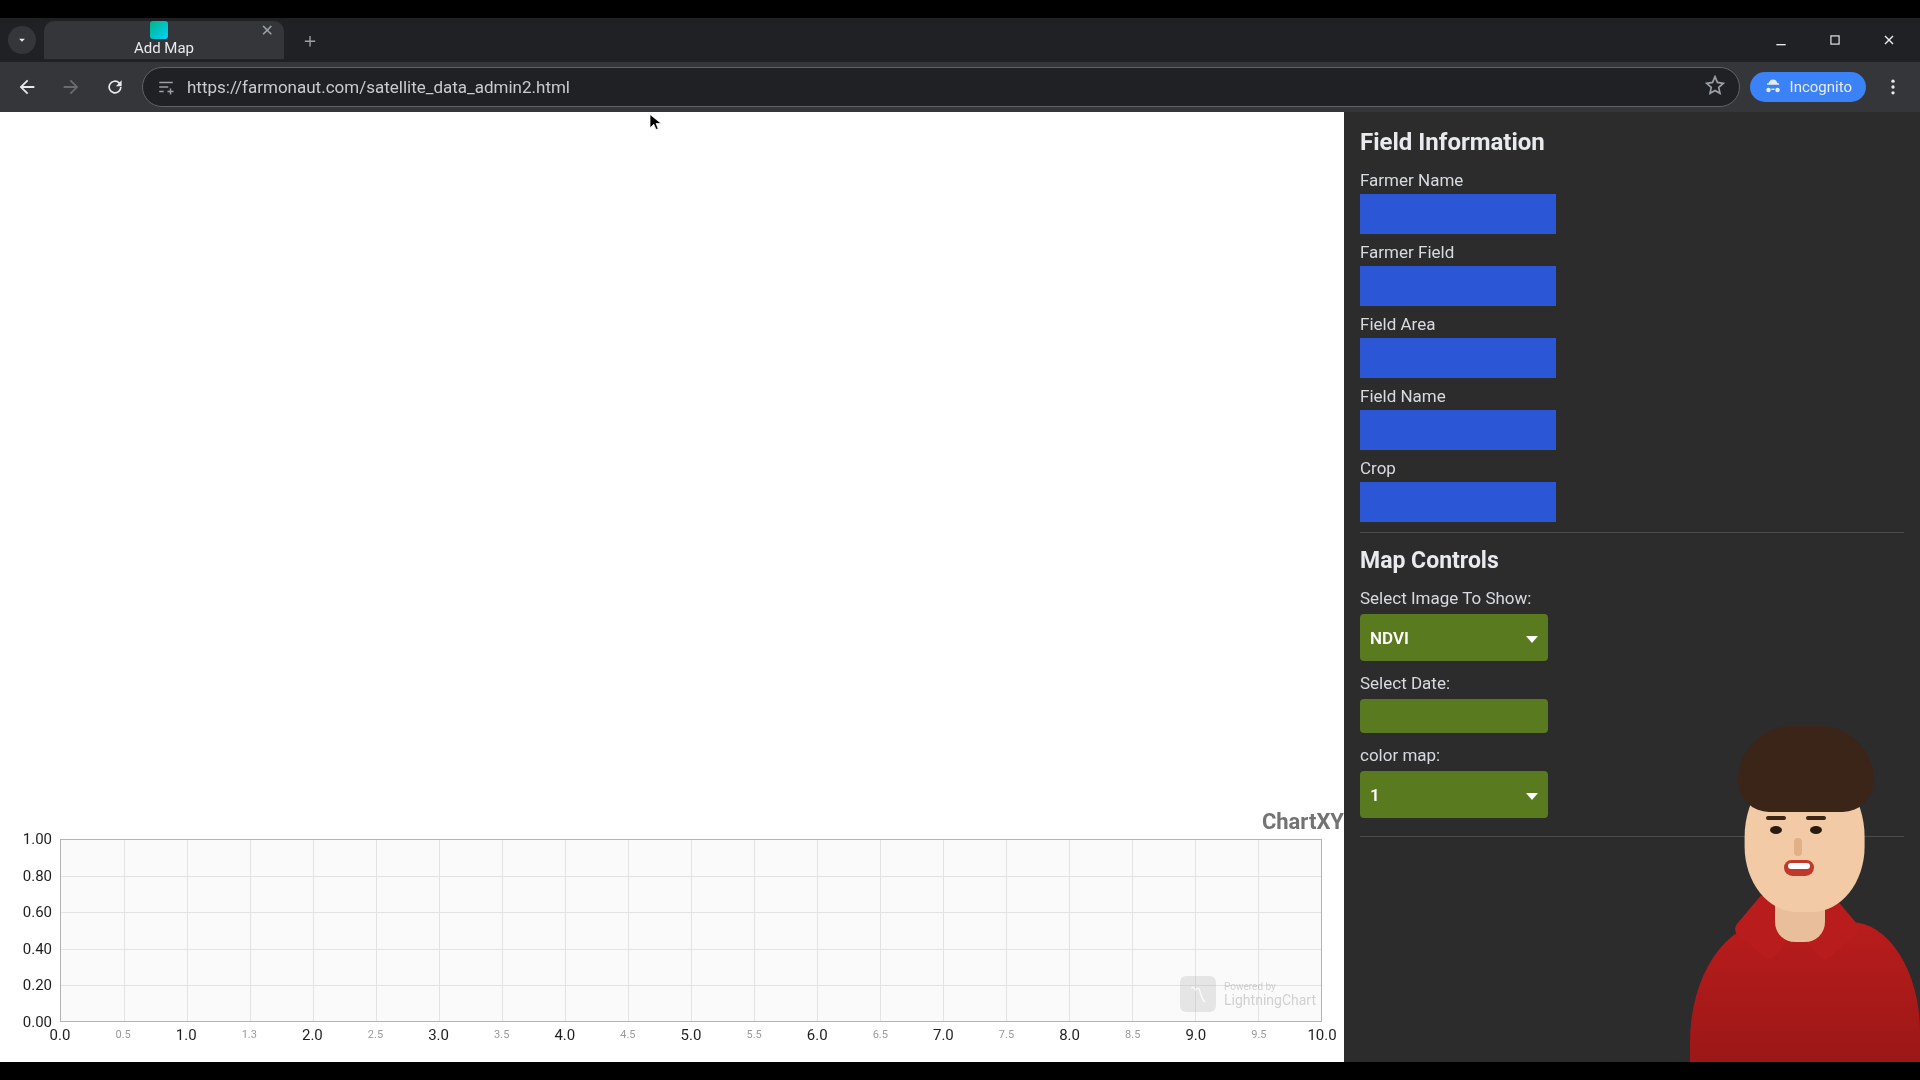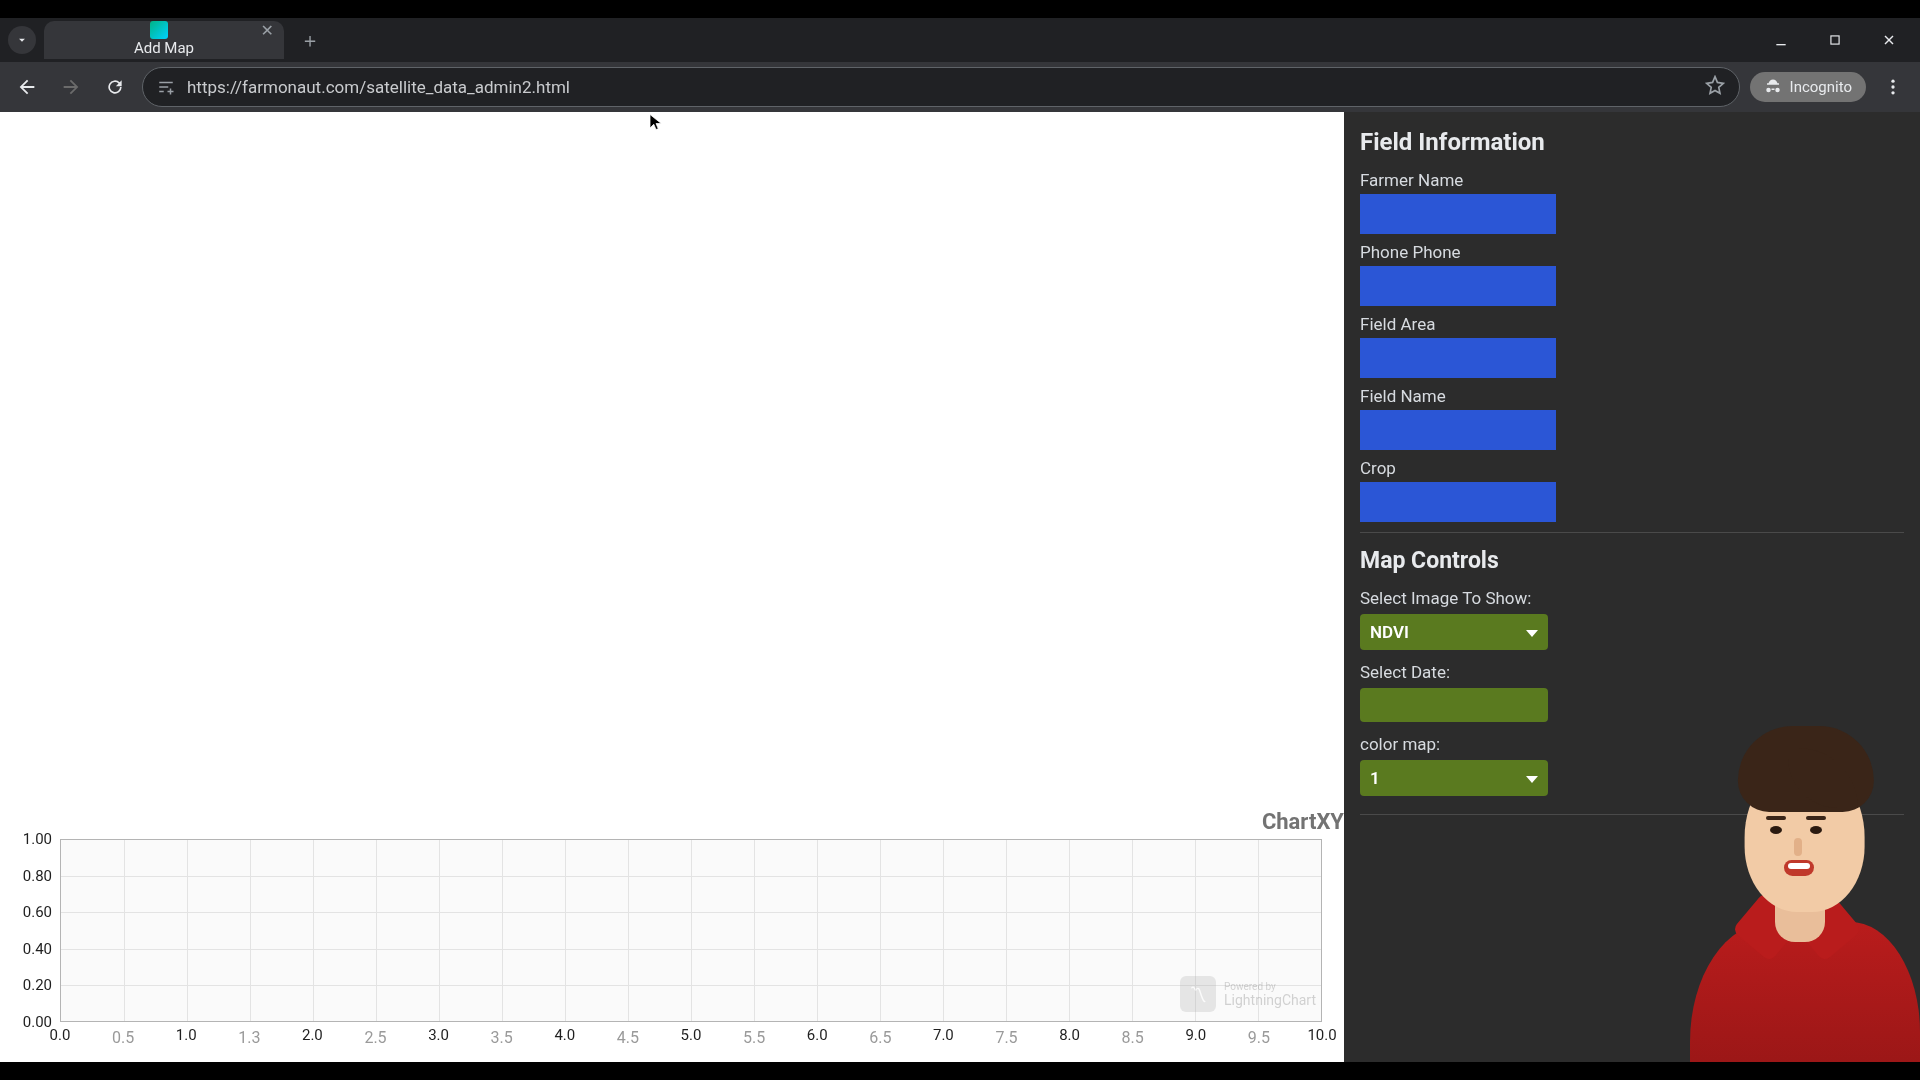--- a/index.html
+++ b/index.html
@@ -22,51 +22,51 @@
   .window-controls { position: absolute; right: 6px; top: 0; height: 44px; display: flex; align-items: center; gap: 24px; color: #e8eaed; padding-right: 10px; }
   .window-controls .wc { width: 30px; height: 30px; display: flex; align-items: center; justify-content: center; cursor: pointer; font-size: 16px; }
 
   .toolbar { height: 50px; background: #35363a; display: flex; align-items: center; padding: 0 10px; gap: 10px; }
   .nav-btn { width: 34px; height: 34px; display: flex; align-items:center; justify-content:center; color: #c7c7c7; border-radius: 50%; cursor: pointer; }
   .nav-btn.disabled { color: #6b6b6b; }
   .addr-wrap { flex: 1; display: flex; }
   .addr { flex: 1; height: 40px; background: #202124; border: 1px solid #5f6368; border-radius: 24px; display: flex; align-items: center; padding: 0 14px; color: #c9cbce; font-size: 17px; gap: 12px; }
   .addr .site-icon { width: 18px; height: 18px; display:flex; align-items:center; justify-content:center; }
   .addr .star { margin-left: auto; color: #9aa0a6; }
-  .incognito-pill { display:flex; align-items:center; gap:8px; color:#e8eaed; background:#737373; padding:6px 14px; border-radius: 20px; font-size:15px; }
+  .incognito-pill { display:flex; align-items:center; gap:8px; color:#e8eaed; background:#3b82f6; padding:6px 14px; border-radius: 20px; font-size:15px; }
   .menu-dots { width: 34px; height:34px; display:flex; align-items:center; justify-content:center; color:#e8eaed; cursor:pointer; }
 
   
   .content { position: absolute; top: 94px; left: 0; right: 0; bottom: 0; background: #000; display: flex; }
   .main-pane { width: 1344px; height: 100%; display:flex; flex-direction:column; }
   .map-area { flex: 1; background: #ffffff; }
   .chart-area { height: 260px; background: #ffffff; position: relative; border-top: 1px solid #ffffff; }
   .chart-title { text-align:right; font-size: 22px; color: #737373; padding-top: 6px; font-weight: 700; }
   .chart-plot { position: absolute; top: 36px; left: 60px; right: 22px; bottom: 40px; border: 1px solid #b4b4b4; background: #fafafa; }
   .chart-plot .gridline-v { position:absolute; top:0; bottom:0; width:1px; background:#e3e3e3; }
   .chart-plot .gridline-h { position:absolute; left:0; right:0; height:1px; background:#e3e3e3; }
   .y-ticks { position:absolute; top:36px; bottom:40px; left: 8px; width: 48px; font-size:15px; color:#1f1f1f; }
   .y-ticks span { position:absolute; right:4px; transform: translateY(-50%); }
   .x-ticks { position:absolute; left:60px; right:22px; bottom: 6px; height: 30px; font-size:15px; color:#1f1f1f; }
   .x-ticks span { position:absolute; transform: translateX(-50%); }
-  .x-ticks span.minor { color:#9a9a9a; font-size:16px; top: 2px; }
+  .x-ticks span.minor { color:#9a9a9a; font-size:11px; top: 2px; }
   .watermark { position:absolute; right: 28px; bottom: 50px; display:flex; align-items:center; gap:8px; opacity: 0.25; color:#555; font-size:14px; }
   .watermark .wm-logo { width: 36px; height: 36px; background:#aaa; border-radius:6px; display:flex; align-items:center; justify-content:center; color:#fff; font-size:18px; }
   .watermark .wm-text small { display:block; font-size:10px; }
 
   
   .side-panel { flex:1; background: #2c2c2c; color: #e8eaed; padding: 16px 16px 0 16px; position: relative; overflow: hidden; }
   .side-panel h2 { font-size: 24px; font-weight: 700; margin-bottom: 14px; }
   .field-group { margin-bottom: 8px; }
   .field-group label { display:block; font-size: 17px; color:#d7dbe0; margin-bottom: 4px; }
   .blue-slot { width: 196px; height: 40px; background: #2b56d6; border:none; }
   .divider { border: none; border-top: 1px solid #4a4a4a; margin: 10px 0 14px 0; }
   .map-controls h2 { font-size: 23px; }
   .ctrl-label { font-size: 17px; color:#d7dbe0; margin-top: 12px; margin-bottom: 6px; display:block; }
-  .green-select { width: 188px; height: 36px; background: #5a7a1f; color: #fff; border: none; border-radius: 4px; font-size: 17px; font-weight: 600; padding: 0 10px; appearance: none; position: relative; }
+  .green-select { width: 188px; height: 47px; background: #5a7a1f; color: #fff; border: none; border-radius: 4px; font-size: 17px; font-weight: 600; padding: 0 10px; appearance: none; position: relative; }
   .select-wrap { position: relative; width: 188px; }
   .select-wrap::after { content: ""; position: absolute; right: 10px; top: 50%; transform: translateY(-30%); border-left: 6px solid transparent; border-right: 6px solid transparent; border-top: 7px solid #fff; pointer-events:none; }
   .green-input { width: 188px; height: 34px; background: #5a7a1f; border:none; border-radius:4px; }
 
   
   .avatar { position: absolute; right: 0; bottom: 0; width: 250px; height: 310px; }
   .avatar .body { position:absolute; bottom:0; left:20px; right:0; height:140px; background: linear-gradient(#b91c1c,#9c1717); border-radius: 80px 70px 0 0 / 120px 110px 0 0; }
   .avatar .neck { position:absolute; bottom:120px; left:50%; transform:translateX(-40%); width:50px; height:48px; background:#e9be9a; border-radius: 0 0 20px 20px; }
   .avatar .collar-l { position:absolute; bottom:110px; left:72px; width:50px; height:50px; background:#b91c1c; transform: rotate(40deg); border-radius: 8px; }
   .avatar .collar-r { position:absolute; bottom:110px; left:132px; width:50px; height:50px; background:#b91c1c; transform: rotate(-40deg); border-radius: 8px; }
@@ -252,21 +252,21 @@
     </div>
 
     <div class="side-panel">
       <h2>Field Information</h2>
 
       <div class="field-group">
         <label>Farmer Name</label>
         <input class="blue-slot" value="" style="">
       </div>
       <div class="field-group">
-        <label>Phone Phone</label>
+        <label>Farmer Field</label>
         <input class="blue-slot" value="" style="">
       </div>
       <div class="field-group">
         <label>Field Area</label>
         <input class="blue-slot" value="" style="">
       </div>
       <div class="field-group">
         <label>Field Name</label>
         <input class="blue-slot" value="" style="">
       </div>

